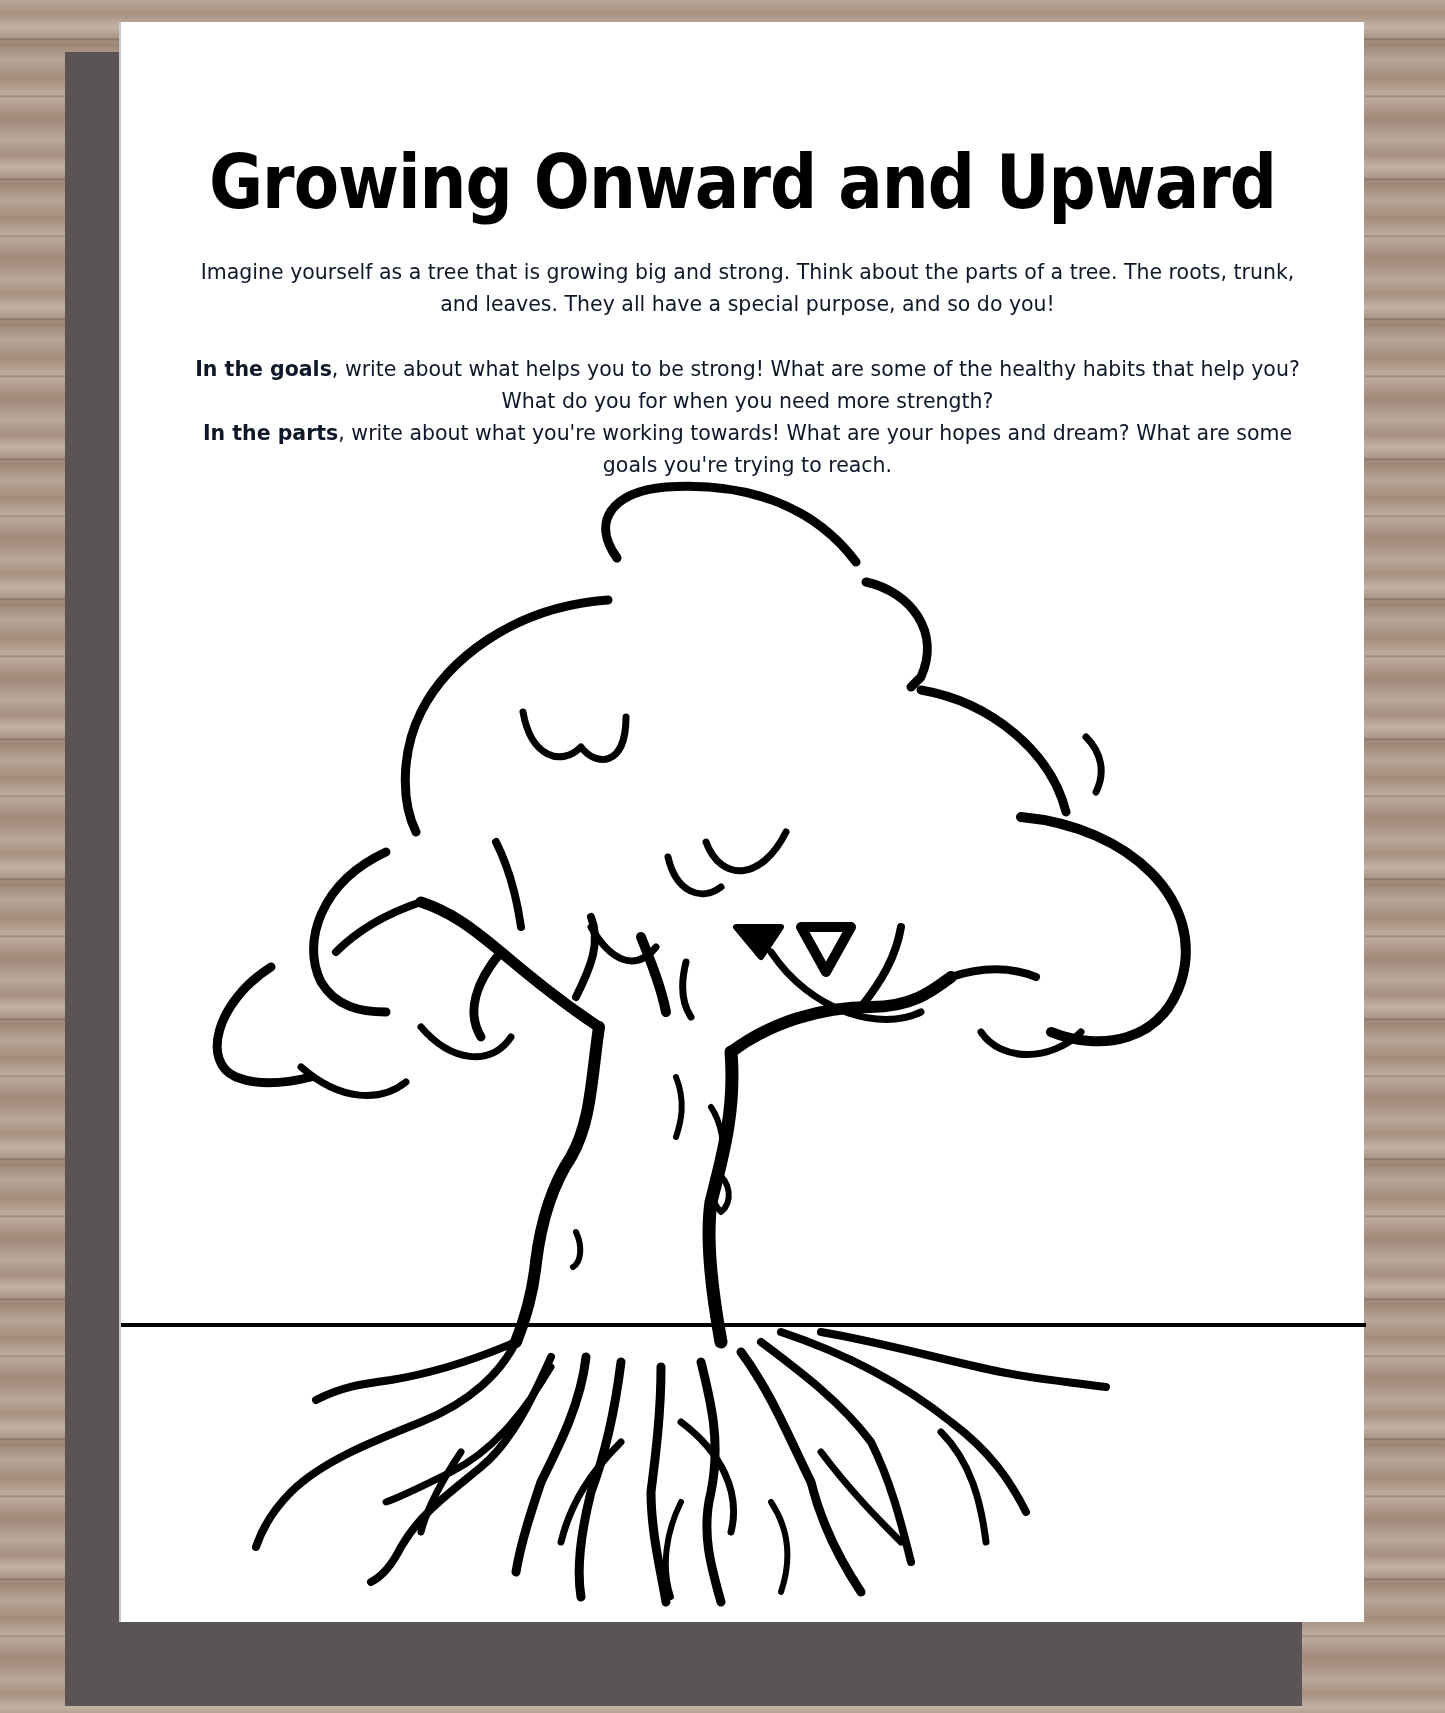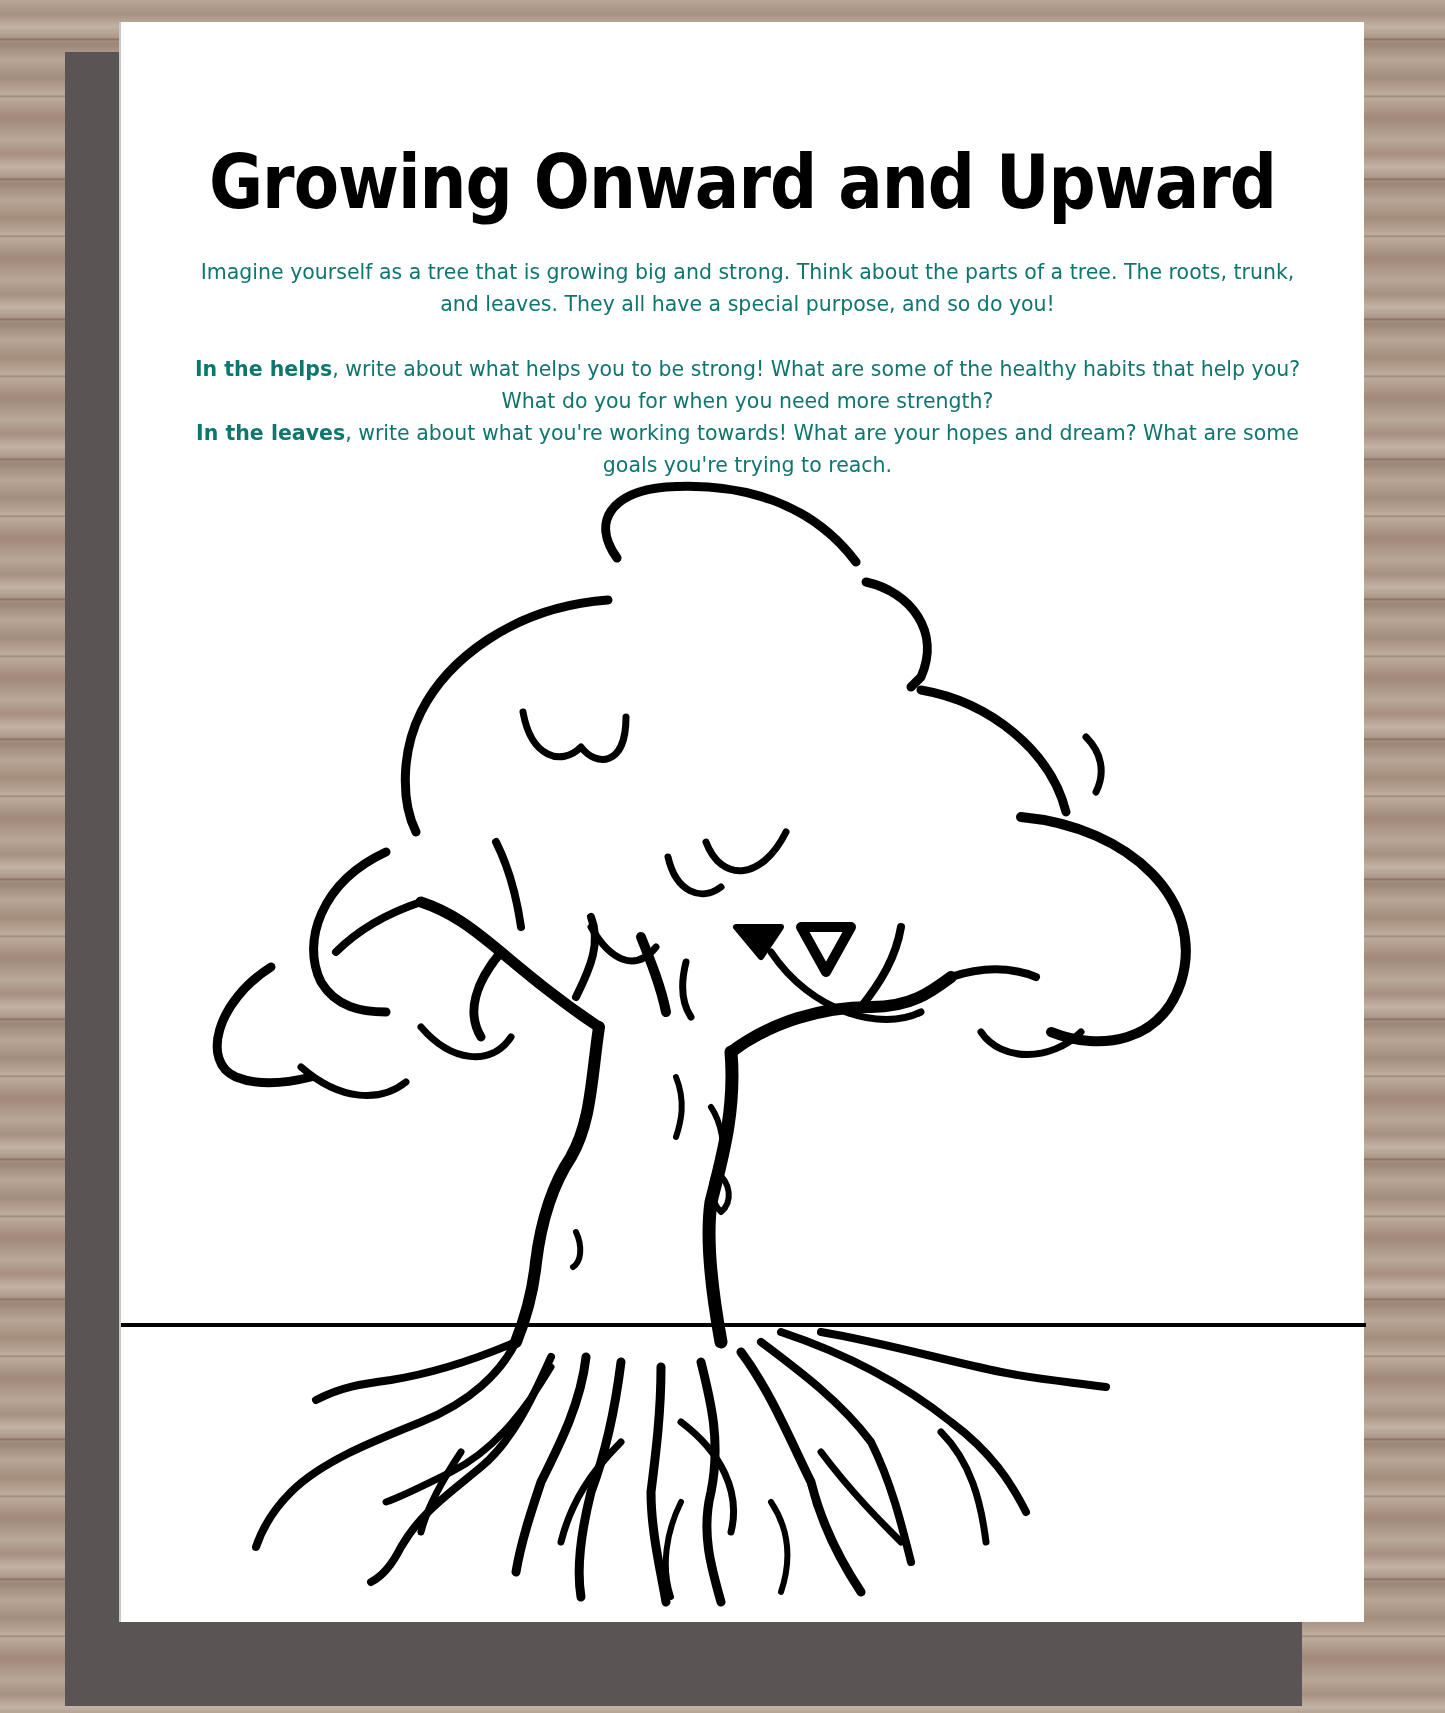--- a/index.html
+++ b/index.html
@@ -27,43 +27,43 @@
     box-sizing: border-box;
   }
   .title {
     position: absolute; left: 0; right: 0; top: 118px;
     text-align: center; font-family: "DejaVu Sans", sans-serif;
     font-weight: bold; font-size: 66px; letter-spacing: -1px;
     color: #000; transform: scaleY(1.12); transform-origin: top center;
   }
   .intro, .prompts {
     position: absolute; left: 60px; right: 50px;
-    text-align: center; color: #0f766e;
+    text-align: center; color: #0f172a;
     font-family: "DejaVu Sans", sans-serif; font-size: 20.5px; line-height: 32px;
   }
   .intro { top: 234px; }
   .prompts { top: 331px; }
   .prompt-line { display: block; }
   .prompt-line b { font-weight: bold; }
   .tree { position: absolute; left: 0; top: 0; width: 1245px; height: 1664px; }
 </style>
 </head>
 <body>
 
 <div class="shadow"></div>
 
 <div class="paper">
 
   <div class="title">Growing Onward and Upward</div>
 
   <div class="intro">Imagine yourself as a tree that is growing big and strong. Think about the parts of a tree. The roots, trunk, and leaves. They all have a special purpose, and so do you!</div>
 
   <div class="prompts">
-    <span class="prompt-line"><b>In the helps</b><span>, write about what helps you to be strong! What are some of the healthy habits that help you? What do you for when you need more strength?</span></span>
-    <span class="prompt-line"><b>In the leaves</b><span>,  write about what you're working towards! What are your hopes and dream? What are some goals you're trying to reach.</span></span>
+    <span class="prompt-line"><b>In the goals</b><span>, write about what helps you to be strong! What are some of the healthy habits that help you? What do you for when you need more strength?</span></span>
+    <span class="prompt-line"><b>In the parts</b><span>,  write about what you're working towards! What are your hopes and dream? What are some goals you're trying to reach.</span></span>
   </div>
 
   <svg class="tree" viewBox="0 0 1245 1664" xmlns="http://www.w3.org/2000/svg">
     <g fill="none" stroke="#000" stroke-linecap="round" stroke-linejoin="round">
 
       <g stroke-width="9">
 
         <path d="M496,536 C470,500 490,470 545,465 C620,460 690,480 735,540"></path>
 
         <path d="M745,560 C790,570 820,610 800,655 L790,665"></path>

